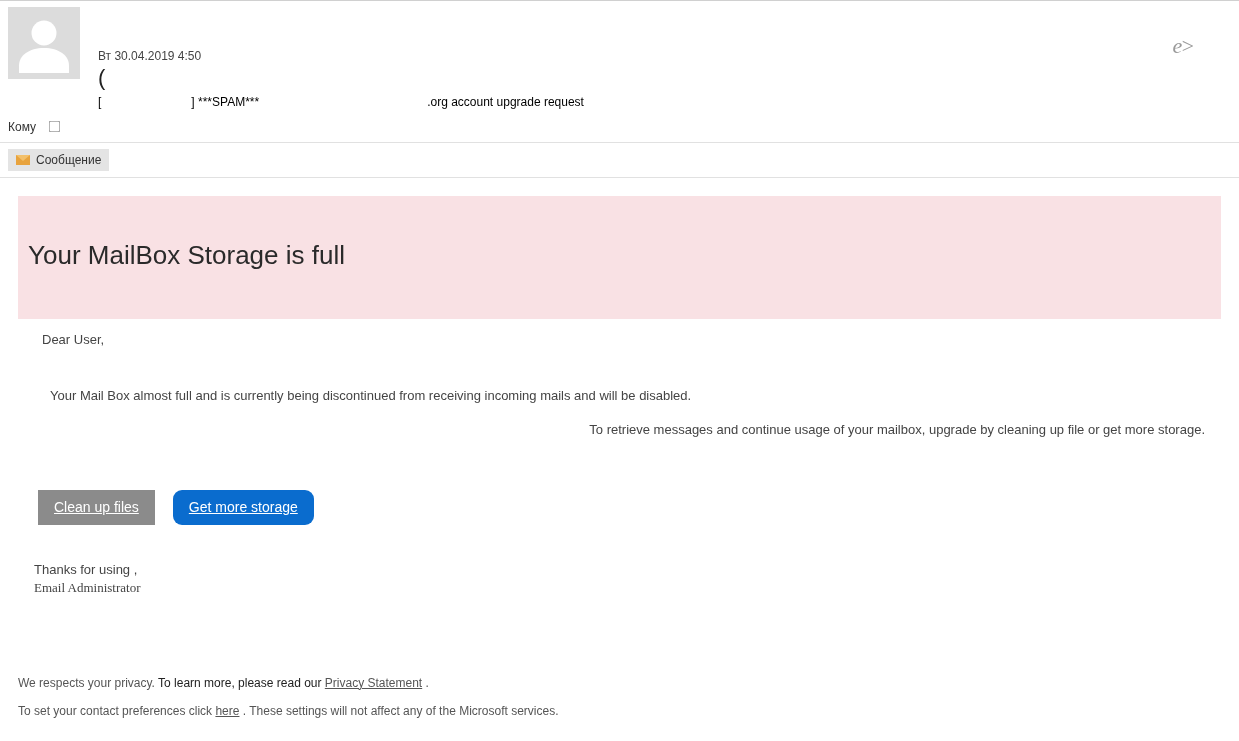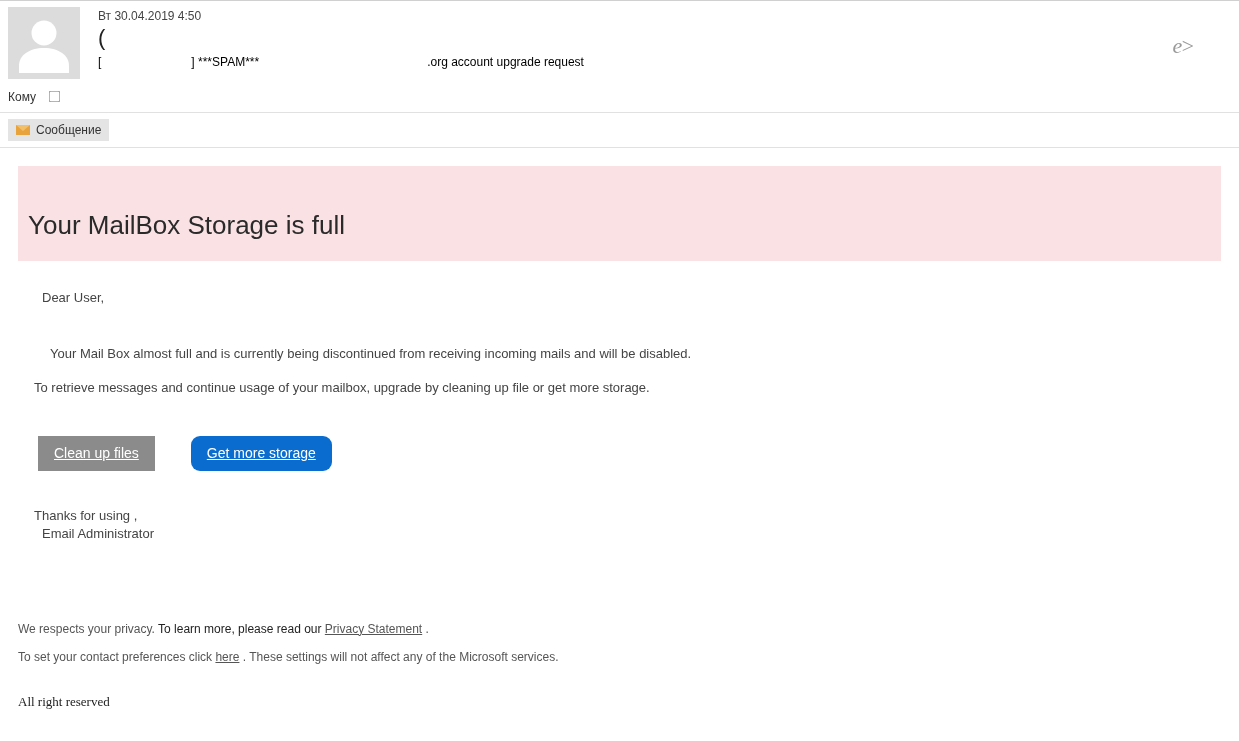--- a/index.html
+++ b/index.html
@@ -31,20 +31,21 @@
     justify-content: center;
     flex-shrink: 0;
   }
   .avatar svg { width: 60px; height: 60px; fill: #ffffff; }
   .meta-col {
     flex: 1;
     display: flex;
     flex-direction: column;
     justify-content: flex-start;
     padding-top: 2px;
+    margin-top: 40px;
   }
   .date-line {
     font-size: 12px;
     color: #444;
     margin-bottom: 4px;
   }
   .paren-line {
     font-size: 22px;
     color: #222;
     line-height: 1;
@@ -131,56 +132,56 @@
     border-left: 4px solid #fff;
     border-top: 4px solid #ccc;
   }
 
   
   .body-pad {
     padding: 18px;
   }
   .alert-banner {
     background: #f9e1e4;
-    padding: 44px 10px 20px 10px;
-    margin-bottom: 28px;
+    padding: 44px 10px 48px 10px;
+    margin-bottom: 12px;
   }
   .alert-title {
     font-size: 26px;
     font-weight: 300;
     color: #2a2a2a;
     font-family: "Segoe UI Light", "Segoe UI", sans-serif;
   }
   .content-block {
     padding: 0 16px;
     font-size: 13px;
     color: #444;
     line-height: 1.4;
   }
   .greeting { margin-bottom: 38px; margin-left: 8px; }
   .para1 { margin: 16px; }
-  .para2 { margin: 0 0 38px 0; }
+  .para2 { margin: 0 0 50px 0; text-align: right; }
   .btn-row {
     display: flex;
-    gap: 36px;
+    gap: 18px;
     margin-bottom: 36px;
     margin-left: 4px;
   }
   .btn {
     padding: 8px 16px;
     font-size: 14px;
     color: #fff;
     cursor: pointer;
     text-decoration: underline;
     font-family: "Segoe UI", sans-serif;
   }
   .btn-gray { background: #8b8b8b; }
   .btn-blue { background: #0a6cce; border-radius: 9px; }
   .thanks { margin: 0; }
-  .signature { margin: 0 0 60px 8px; }
+  .signature { margin: 0 0 60px 0; font-family: Liberation Serif, serif; }
 
   .footer {
     padding: 0 18px;
     font-size: 12px;
     color: #555;
   }
   .footer .privacy-line {
     margin-bottom: 14px;
   }
   .footer .mid { font-size: 12px; color: #222; }

